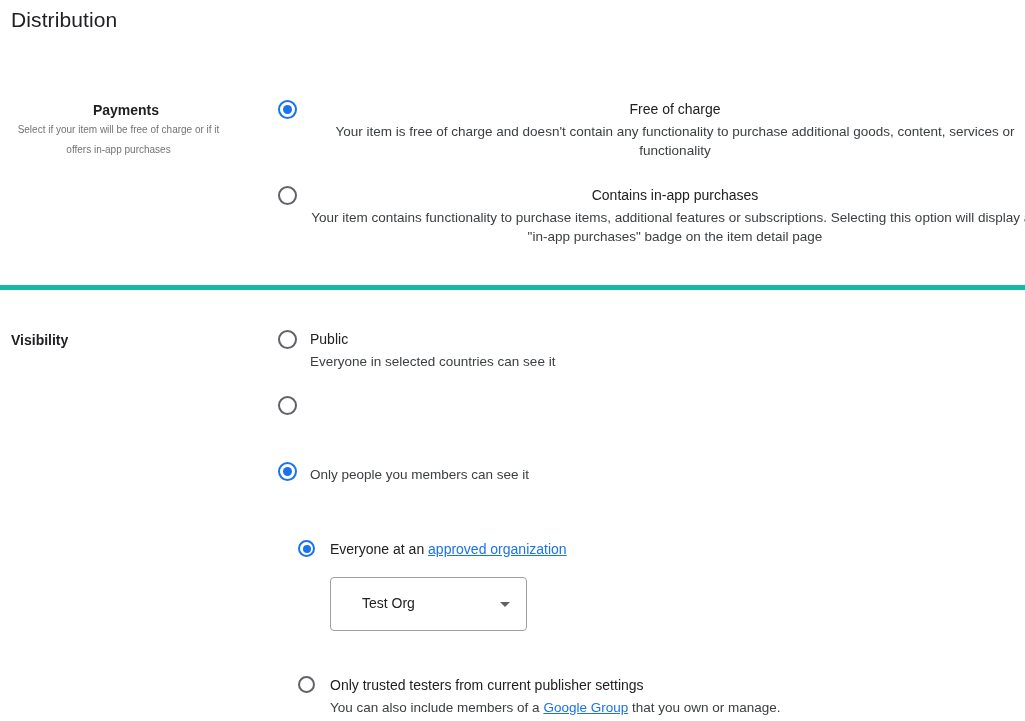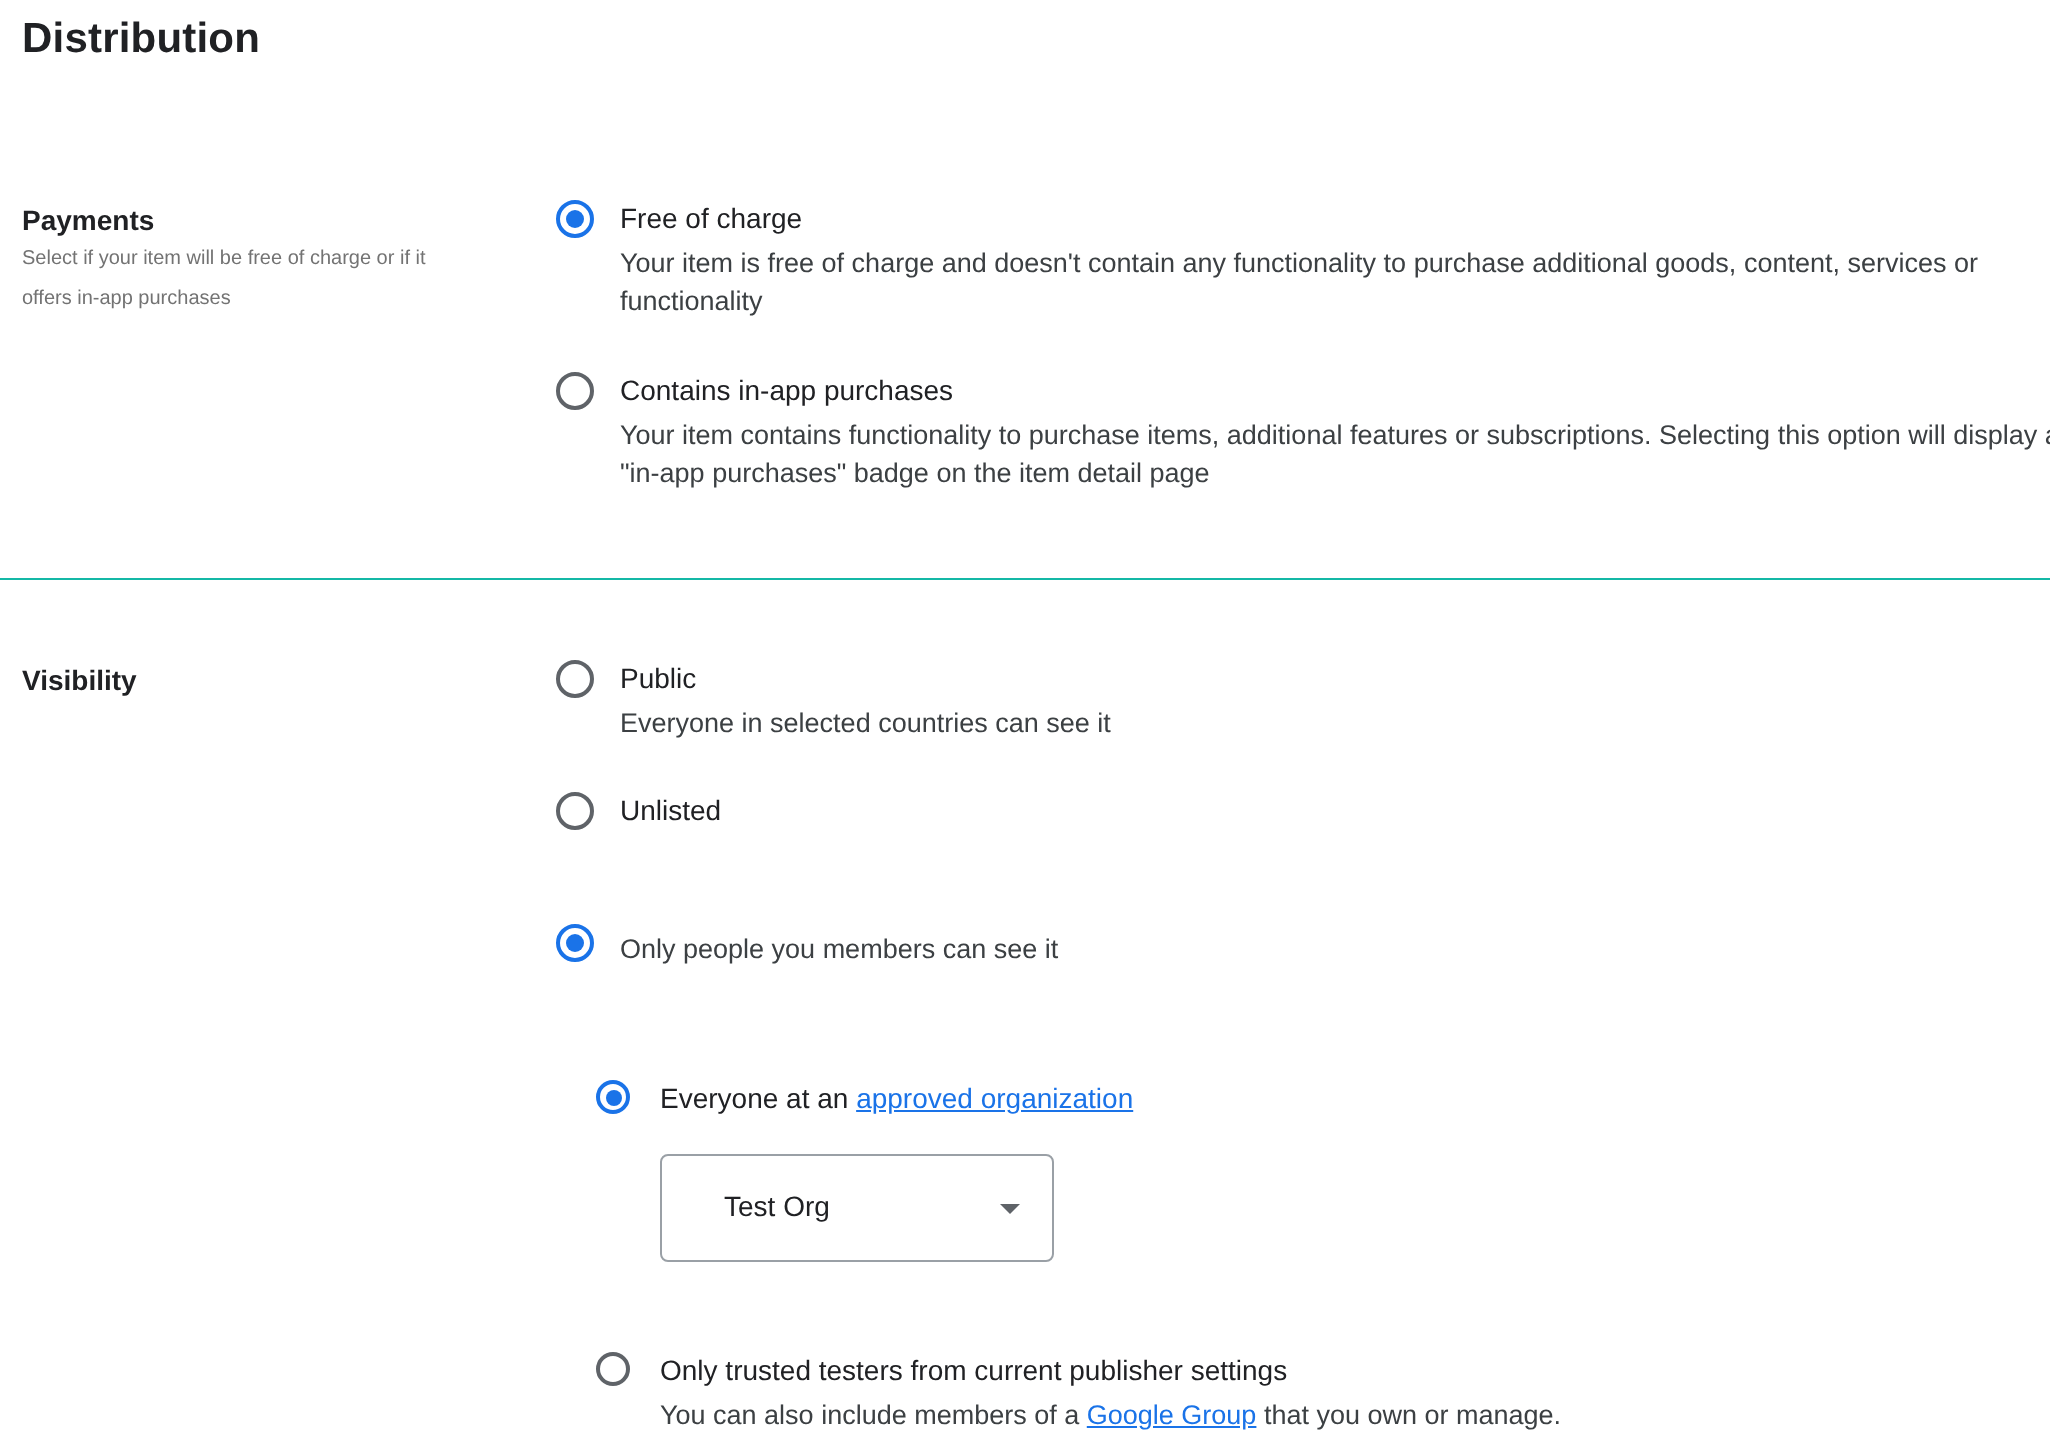--- a/index.html
+++ b/index.html
@@ -17,36 +17,37 @@
   .page {
     position: relative;
     width: 1025px;
     height: 721px;
   }
   .page-title {
     position: absolute;
     left: 11px;
     top: 8px;
     font-size: 21px;
-    font-weight: 700;
+    font-weight: 400;
     color: #202124;
     letter-spacing: 0.1px;
   }
 
   
   .section {
     position: absolute;
     left: 0;
     width: 1025px;
     box-sizing: border-box;
   }
   #section-payments {
     top: 78px;
     height: 212px;
-    border-bottom: 1px solid #14b8a6;
+    border-bottom: 5px solid #14b8a6;
+    text-align: center;
   }
   #section-visibility {
     top: 308px;
     height: 430px;
   }
 
   .section-label-col {
     position: absolute;
     left: 11px;
     top: 22px;
@@ -221,21 +222,20 @@
     <div class="options-col" style="top:0;">
 
       <div class="radio-row" id="opt-public">
         <span class="radio"></span>
         <div class="radio-title">Public</div>
         <div class="radio-sub">Everyone in selected countries can see it</div>
       </div>
 
       <div class="radio-row" id="opt-unlisted">
         <span class="radio"></span>
-        <div class="radio-title">Unlisted</div>
       </div>
 
       <div class="radio-row" id="opt-private">
         <span class="radio checked"></span>
         <div class="radio-sub">Only people you members can see it</div>
       </div>
 
       <div class="sub-options">
 
         <div class="radio-row" id="opt-org">

